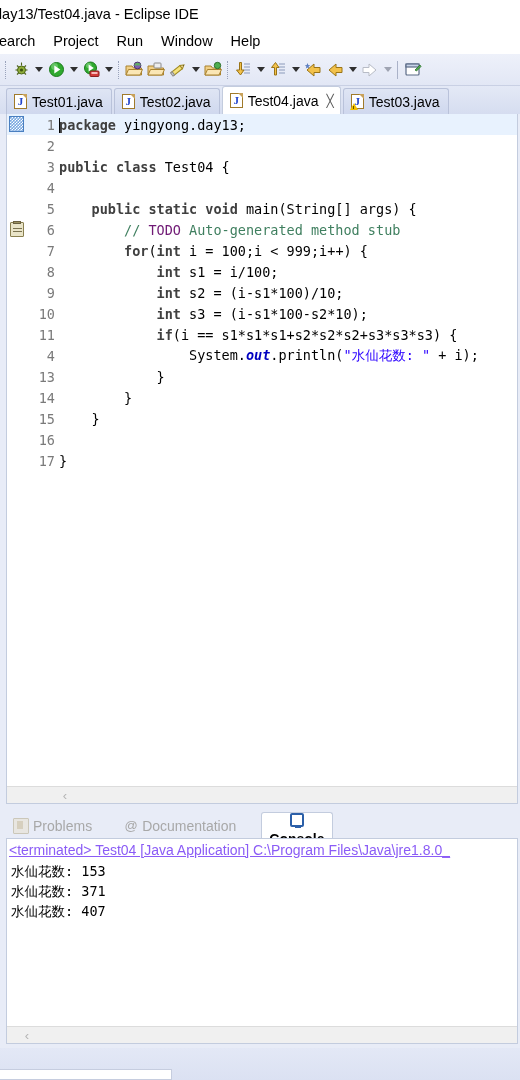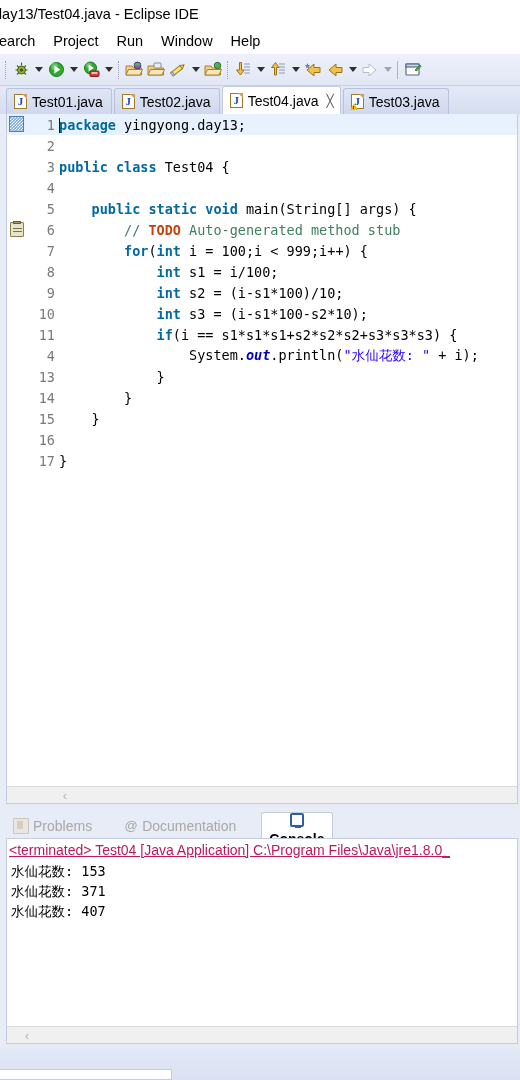--- a/index.html
+++ b/index.html
@@ -231,23 +231,23 @@
     color: #7a7a7a;
     font-size: 13.5px;
     padding-right: 1px;
   }
   .linetext {
     flex: 1 1 auto;
     color: #000000;
     padding-left: 3px;
     overflow: hidden;
   }
-  .kw  { color: #0369a1; font-weight: bold; }
+  .kw  { color: #404040; font-weight: bold; }
   .cmt { color: #3f7f5f; }
-  .cmt .todo { font-weight: bold; color: #c2410c; }
+  .cmt .todo { font-weight: normal; color: #701a75; }
   .str { color: #2a00ff; }
   .fld { color: #0000c0; font-weight: bold; font-style: italic; }
   .caret {
     display: inline-block;
     width: 1px; height: 15px;
     background: #000;
     vertical-align: -3px;
     margin-right: -1px;
   }
 
@@ -329,21 +329,21 @@
     position: absolute;
     left: 0; right: 0; top: 26px; bottom: 0;
     background: #ffffff;
     border: 1px solid #c3ccde;
     box-sizing: border-box;
     overflow: hidden;
   }
   .console-header {
     font-family: "Liberation Sans", sans-serif;
     font-size: 14px;
-    color: #be185d;
+    color: #8b5cf6;
     text-decoration: underline;
     white-space: nowrap;
     padding: 2px 0 1px 2px;
     line-height: 18px;
   }
   .console-out {
     font-family: "DejaVu Sans Mono", monospace;
     font-size: 13.5px;
     color: #000000;
     padding-left: 4px;

